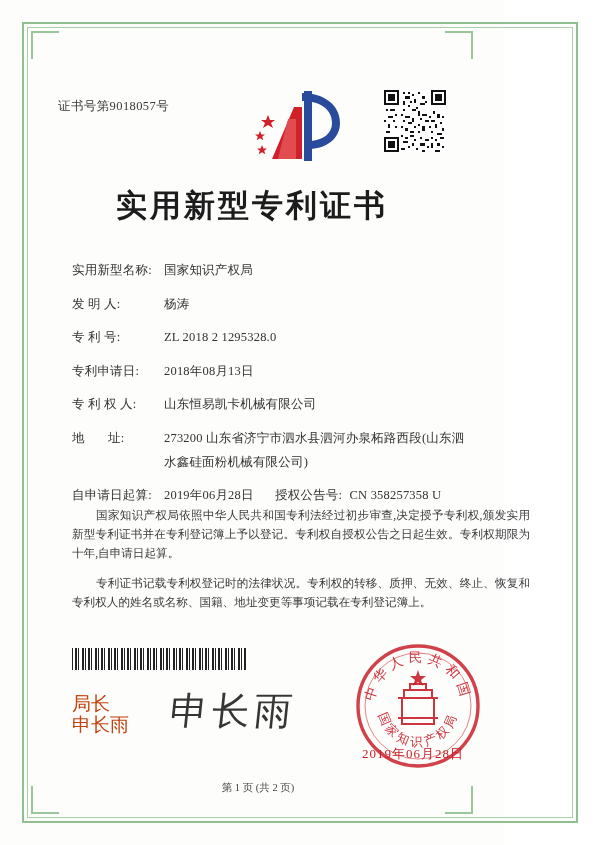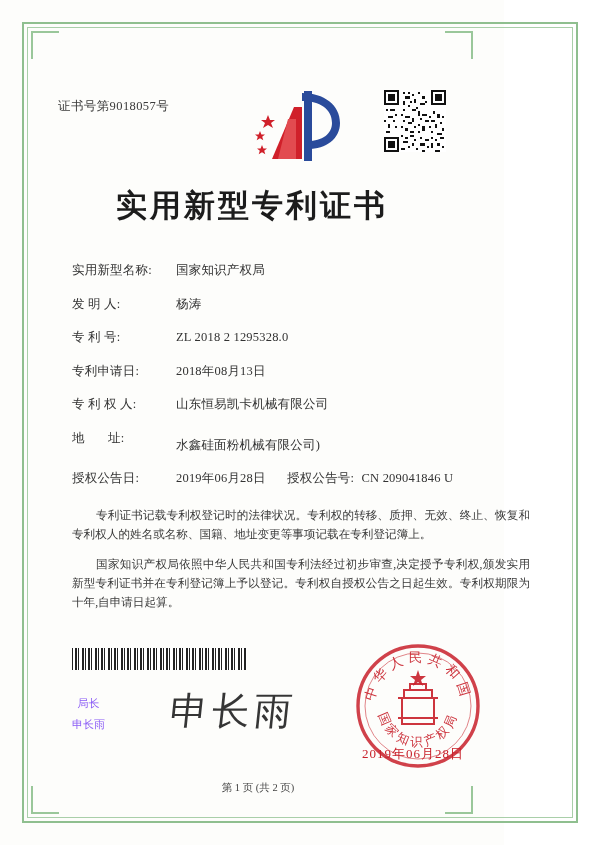--- a/index.html
+++ b/index.html
@@ -88,21 +88,20 @@
     left: 72px; top: 262px;
     width: 460px;
     font-size: 12.5px;
     color: #333;
   }
   .field-row {
     display: flex;
     align-items: flex-start;
     margin-bottom: 16.5px;
     line-height: 17px;
-    gap: 12px;
   }
   .field-label {
     width: 92px;
     flex: none;
     letter-spacing: 0.2px;
     white-space: pre;
   }
   .field-value {
     flex: 1;
     letter-spacing: 0.2px;
@@ -140,24 +139,23 @@
       #222 0px, #222 1px, #fff 1px, #fff 3px,
       #222 3px, #222 5px, #fff 5px, #fff 6px,
       #222 6px, #222 7px, #fff 7px, #fff 10px,
       #222 10px, #222 12px, #fff 12px, #fff 13px);
   }
 
   
   .sig-label {
     position: absolute;
     left: 72px; top: 693px;
-    font-size: 11px;
+    font-size: 19px;
     line-height: 21px;
-    color: #8b5cf6;
-    text-align: center;
+    color: #c2410c;
   }
   .signature {
     position: absolute;
     left: 170px; top: 686px;
     font-size: 38px;
     color: #1a1a1a;
     font-family: "Liberation Serif", serif;
     letter-spacing: 4px;
     transform: skewX(-6deg);
     opacity: 0.88;
@@ -333,36 +331,37 @@
       <div class="field-label">专利申请日:</div>
       <div class="field-value">2018年08月13日</div>
     </div>
     <div class="field-row">
       <div class="field-label">专 利 权 人:</div>
       <div class="field-value">山东恒易凯卡机械有限公司</div>
     </div>
     <div class="field-row">
       <div class="field-label">地       址:</div>
       <div class="field-value">
+        <span>273200 山东省济宁市泗水县泗河办泉柘路西段(山东泗</span>
         <span class="sub">水鑫硅面粉机械有限公司)</span>
       </div>
     </div>
     <div class="field-row">
-      <div class="field-label">授权公告日:</div>
+      <div class="field-label">自申请日起算:</div>
       <div class="field-value">
         <span>2019年06月28日</span>
         <span class="inline-extra-label">授权公告号:</span>
-        <span>CN 209041846 U</span>
+        <span>CN 358257358 U</span>
       </div>
     </div>
   </div>
 
   <div class="paragraphs">
+    <p>国家知识产权局依照中华人民共和国专利法经过初步审查,决定授予专利权,颁发实用新型专利证书并在专利登记簿上予以登记。专利权自授权公告之日起生效。专利权期限为十年,自申请日起算。</p>
     <p>专利证书记载专利权登记时的法律状况。专利权的转移、质押、无效、终止、恢复和专利权人的姓名或名称、国籍、地址变更等事项记载在专利登记簿上。</p>
-    <p>国家知识产权局依照中华人民共和国专利法经过初步审查,决定授予专利权,颁发实用新型专利证书并在专利登记簿上予以登记。专利权自授权公告之日起生效。专利权期限为十年,自申请日起算。</p>
   </div>
 
   <div class="barcode"></div>
 
   <div class="sig-label">
     <div>局长</div>
     <div>申长雨</div>
   </div>
 
   <div class="signature">申长雨</div>

